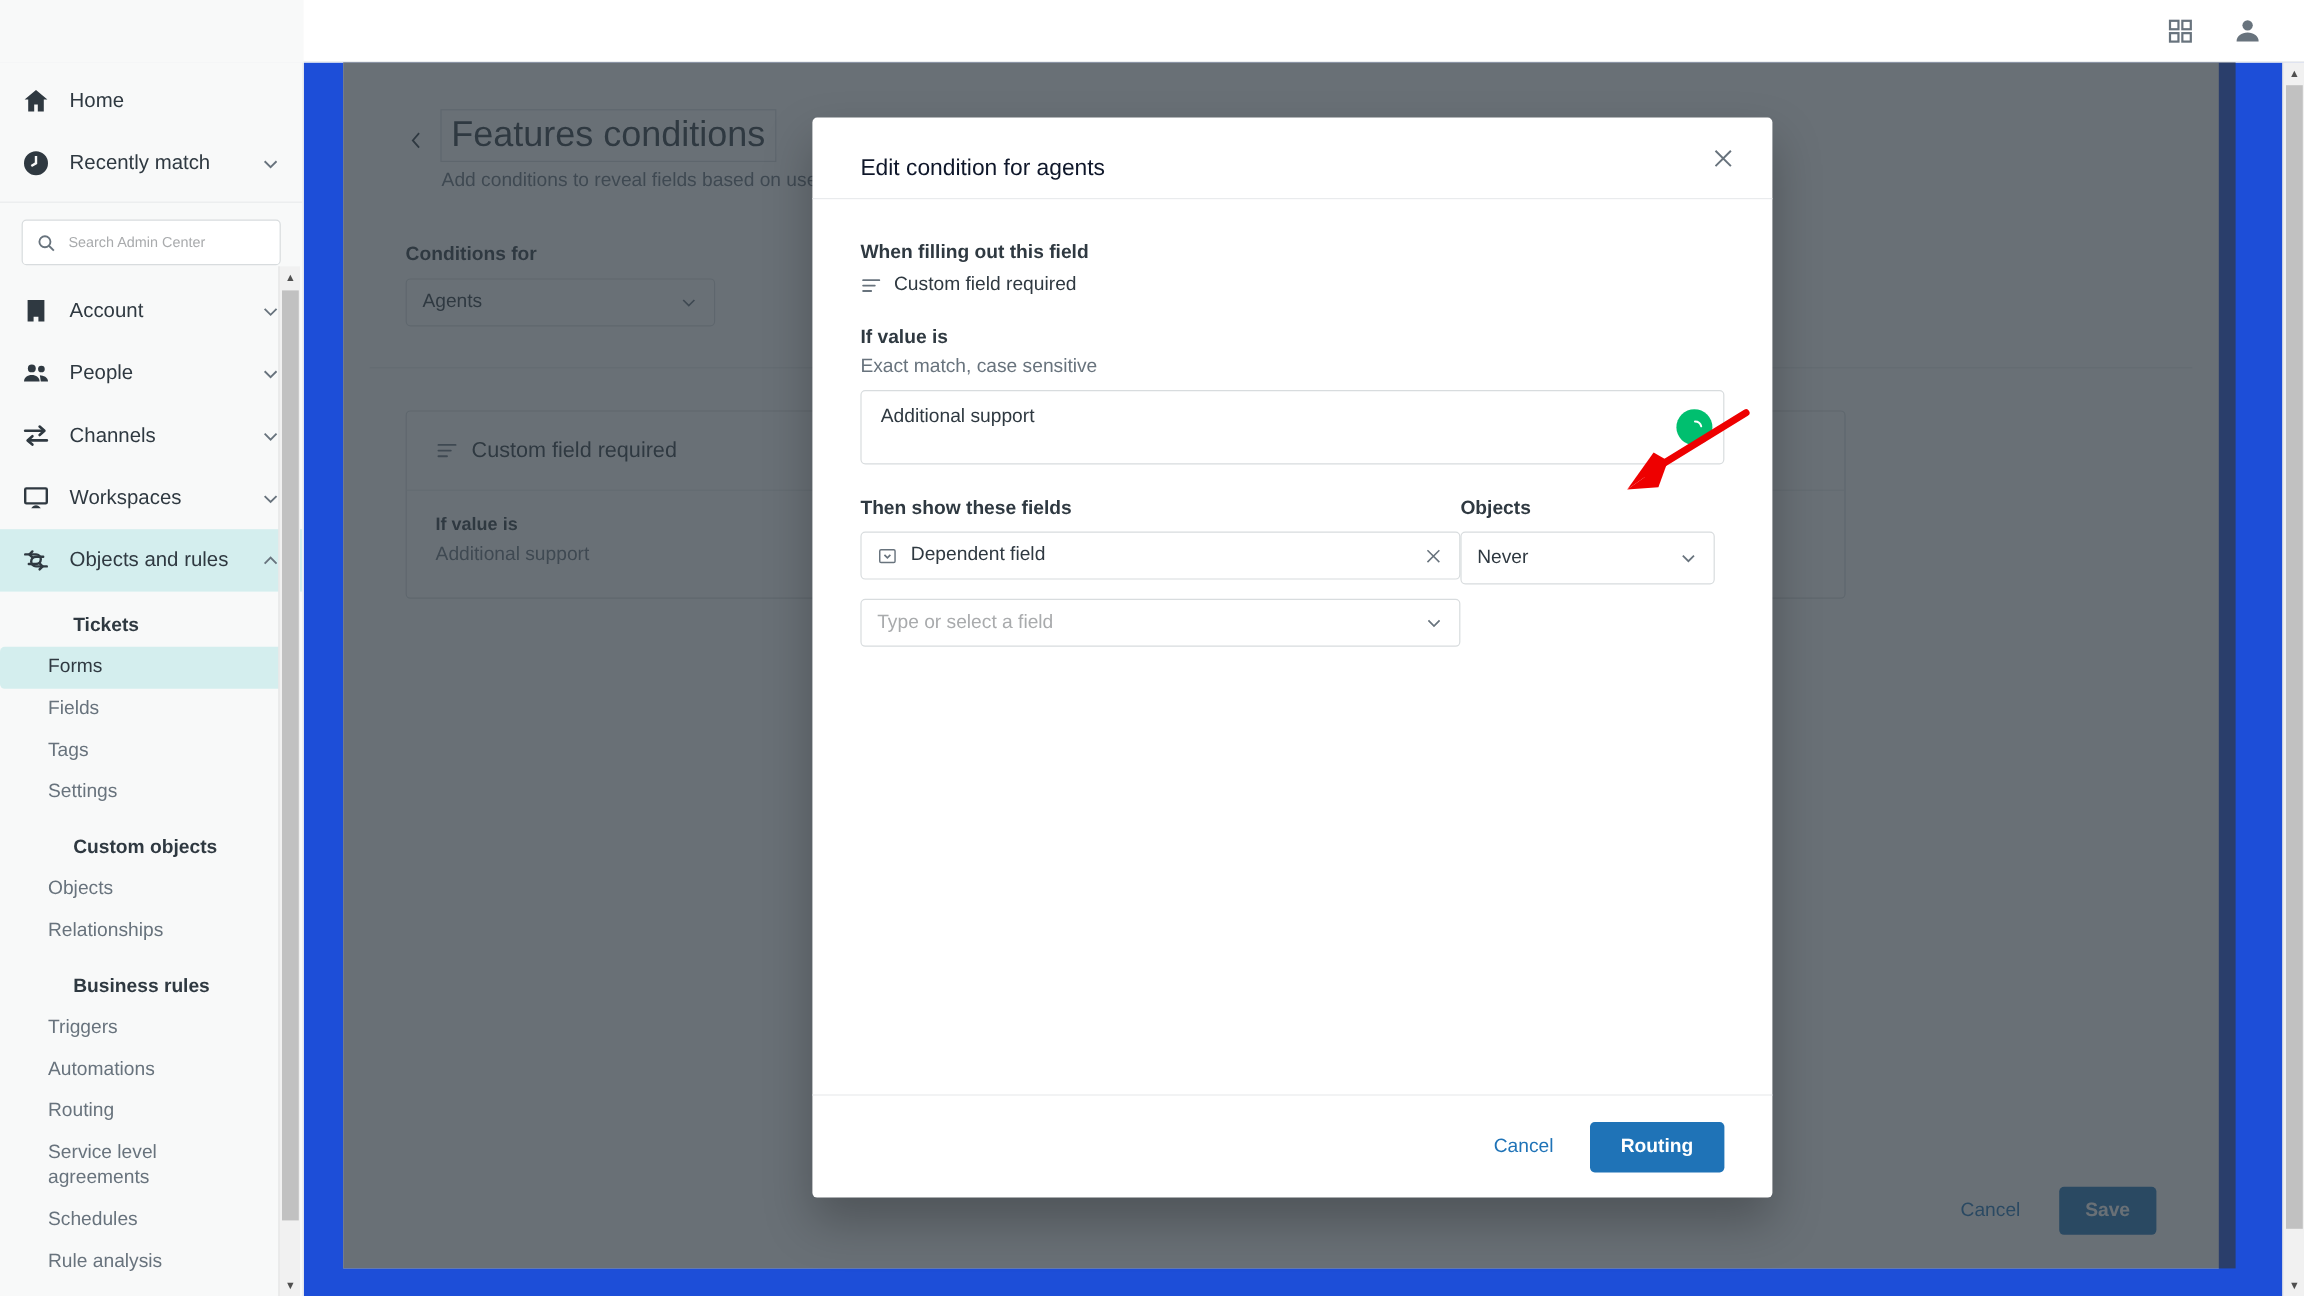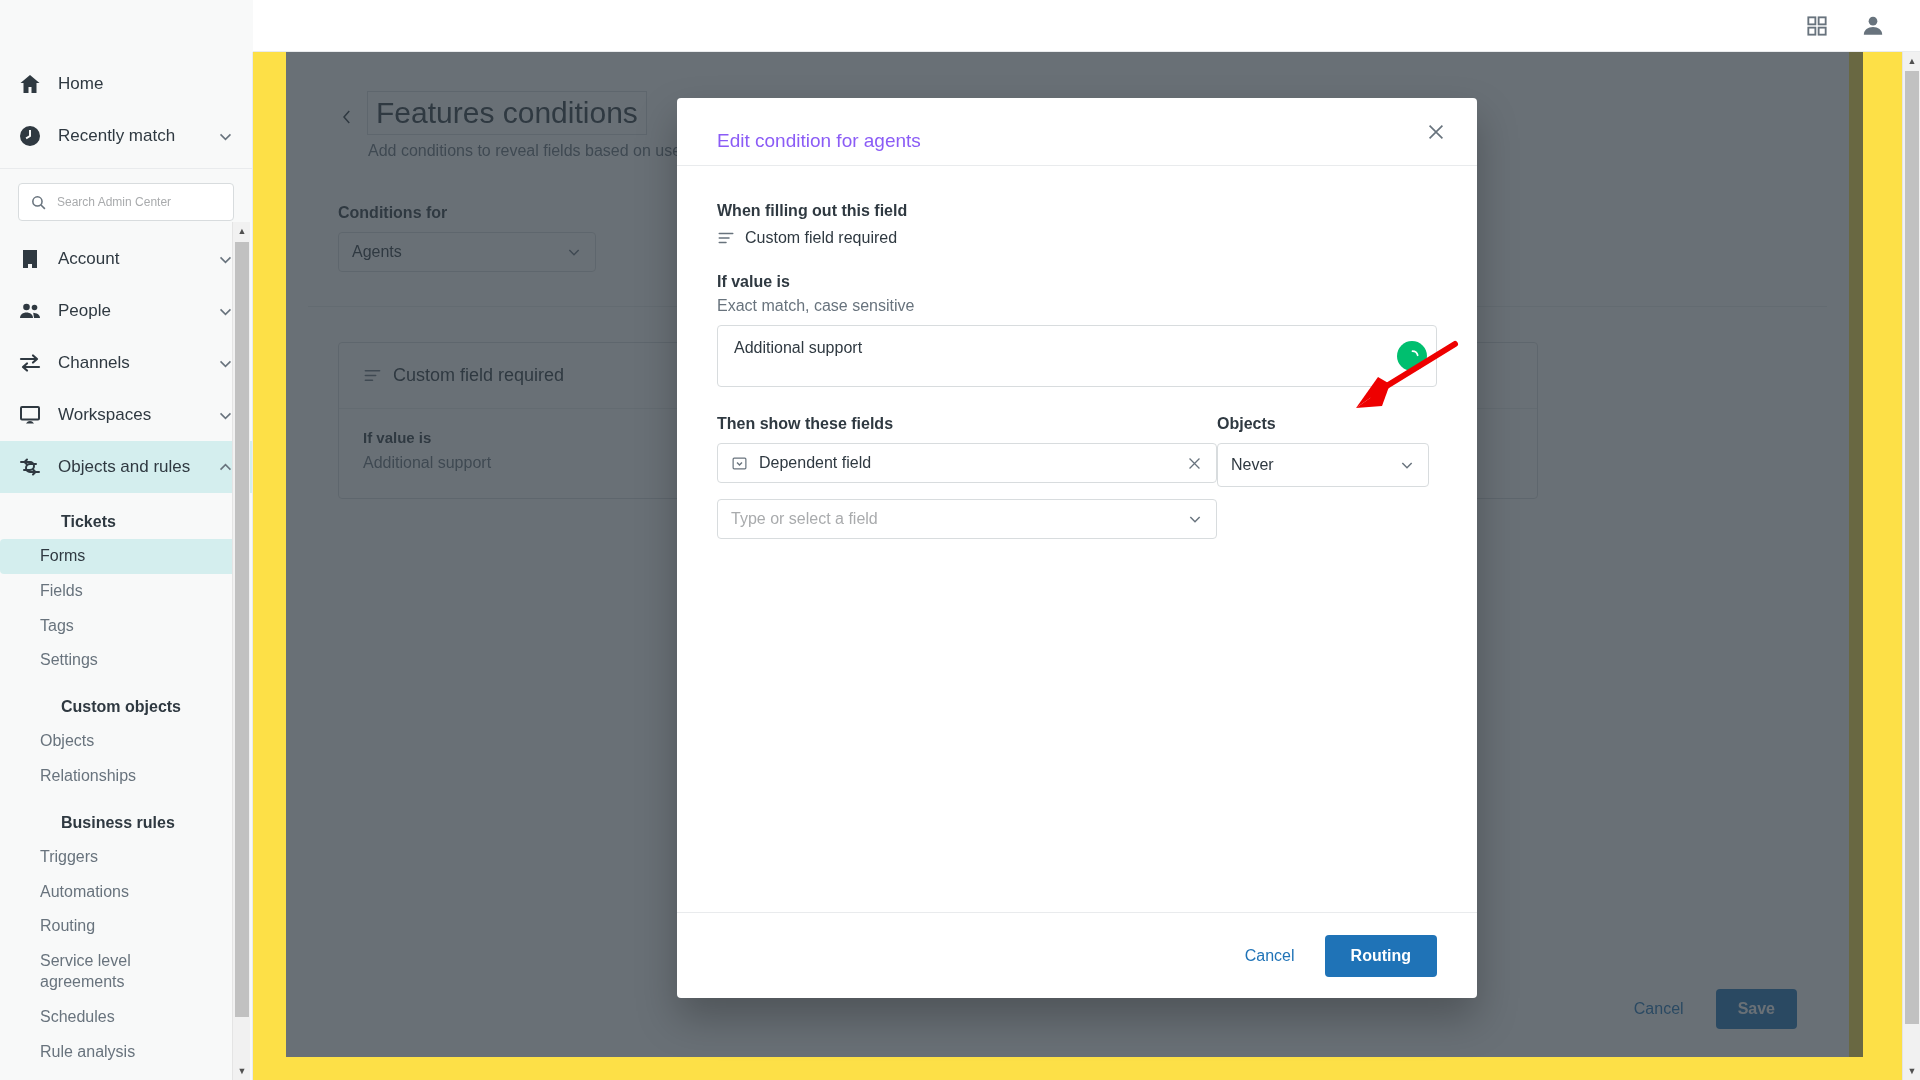--- a/index.html
+++ b/index.html
@@ -90,21 +90,21 @@
     position: absolute; left: 0; width: 18px; height: 18px;
     display: flex; align-items: center; justify-content: center;
     color: #505050; font-size: 9px;
   }
   .sb-arrow.up { top: 0; }
   .sb-arrow.down { bottom: 0; }
 
   
   .content {
     position: absolute; top: 52px; left: 253px; right: 0; bottom: 0;
-    background: #fde047; overflow: hidden;
+    background: #1d4ed8; overflow: hidden;
   }
   .page-panel {
     position: absolute; top: 0px; left: 33px; width: 1563px; height: 1005px;
     background: #ffffff;
   }
   .page-head { padding: 40px 0 0 52px; }
   .back-row { display: flex; align-items: flex-start; gap: 12px; }
   .back-chev { width: 18px; height: 30px; color: #2f3941; flex:none; margin-top: 10px;}
   .page-title { font-size: 30px; font-weight: normal; color: #2f3941; outline: 1px solid #d8dcde; padding: 4px 8px; }
   .page-sub { font-size: 16px; color: #68737d; margin: 8px 0 0 30px; }
@@ -161,21 +161,21 @@
     position: absolute; top: 98px; left: 677px; width: 800px; height: 900px;
     background: #ffffff; border-radius: 4px; z-index: 30;
     box-shadow: 0 20px 40px rgba(0,0,0,.25);
     display: flex; flex-direction: column;
   }
   .modal-head {
     height: 68px; border-bottom: 1px solid #e9ebed;
     display: flex; align-items: center; justify-content: space-between;
     padding: 0 30px 0 40px;
   }
-  .modal-title { font-size: 19px; color: #8b5cf6; margin-top: 19px; }
+  .modal-title { font-size: 19px; color: #0f172a; margin-top: 19px; }
   .modal-close { width: 22px; height: 22px; color: #68737d; cursor: pointer; }
 
   .modal-body { flex: 1; padding: 36px 40px 0 40px; overflow: hidden; }
   .m-label { font-size: 16px; font-weight: bold; color: #2f3941; }
   .m-sub { font-size: 16px; color: #68737d; margin-top: 6px; }
   .m-fieldline { display: flex; align-items: center; gap: 10px; margin-top: 9px; font-size: 16px; color: #2f3941; }
   .m-fieldline .fic { width: 18px; height: 18px; color: #68737d; flex:none; }
 
   .block-gap { height: 26px; }
 

